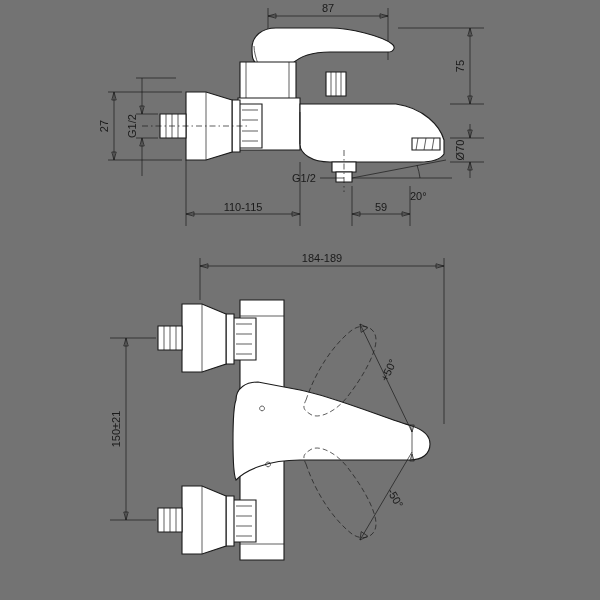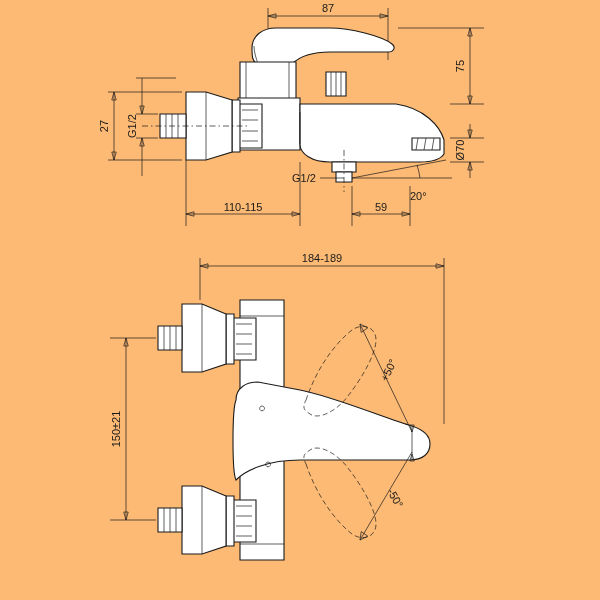--- a/index.html
+++ b/index.html
@@ -7,21 +7,21 @@
     padding: 0;
     background: #ffffff;
   }
   body {
     font-family: "Liberation Sans", sans-serif;
   }
   #page {
     position: relative;
     width: 600px;
     height: 600px;
-    background: #fdba74;
+    background: #737373;
     overflow: hidden;
   }
   #page svg {
     position: absolute;
     top: 0;
     left: 0;
     width: 600px;
     height: 600px;
   }
   .dimtext {

